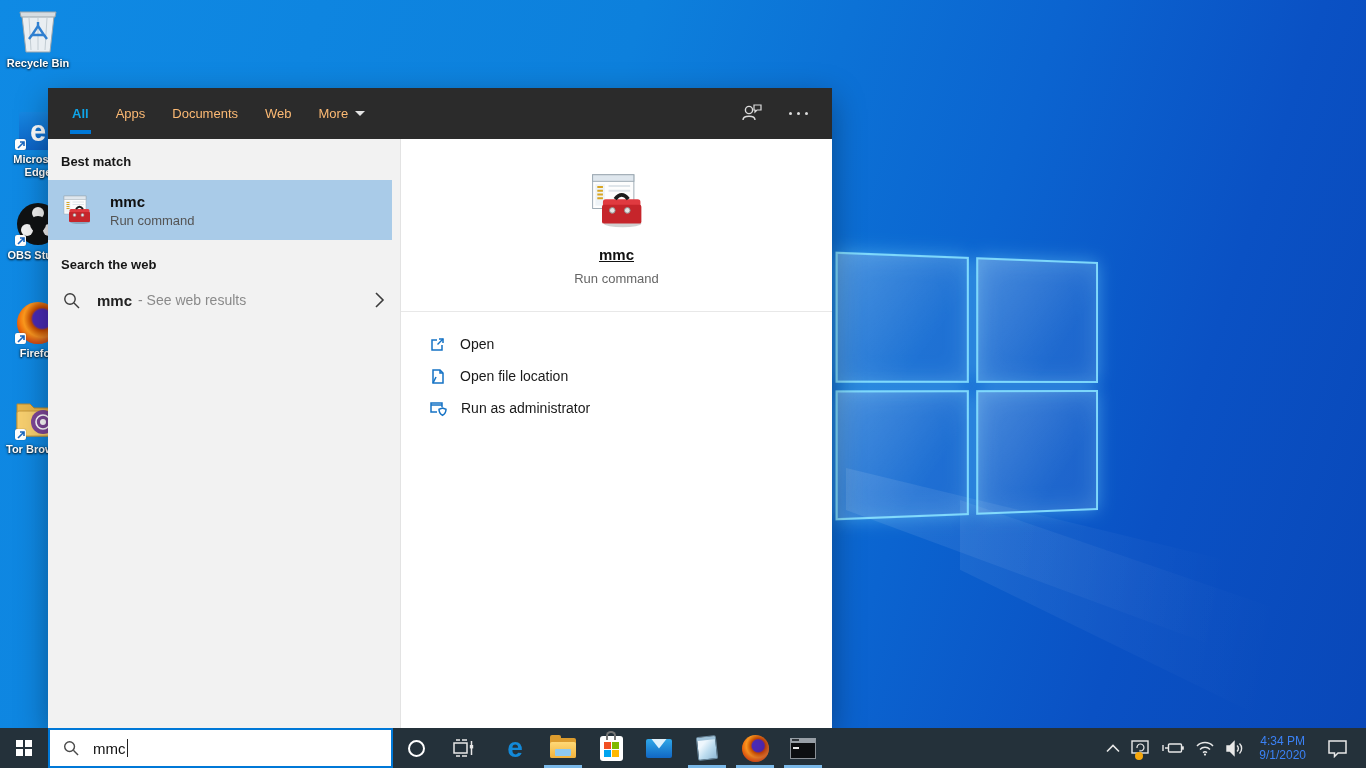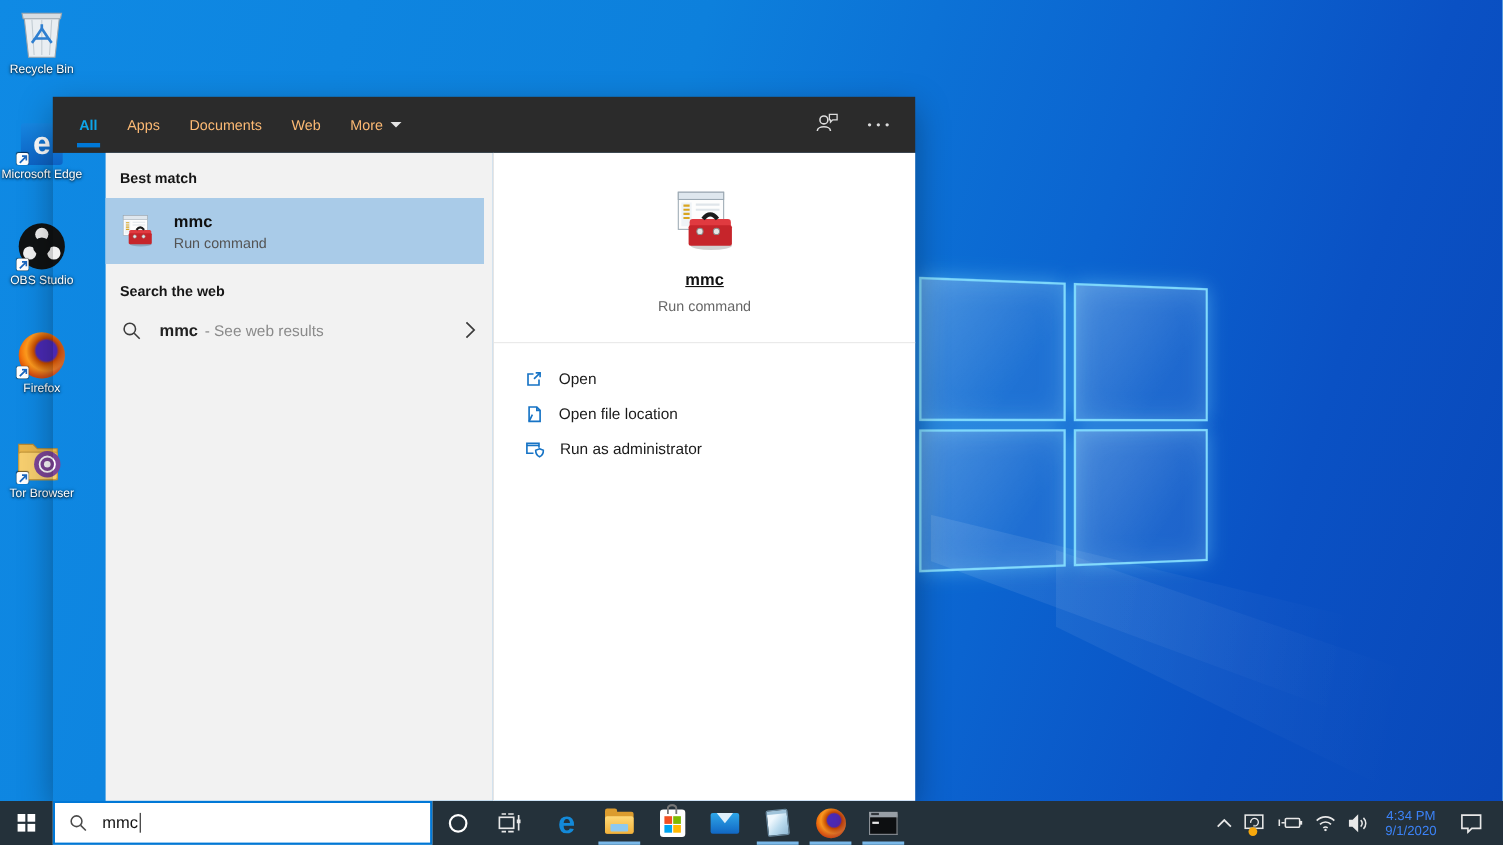--- a/index.html
+++ b/index.html
@@ -20,21 +20,21 @@
   .winlogo { position:absolute; left:846px; top:262px; width:252px; height:248px;
     transform:perspective(900px) rotateY(16deg); transform-origin:100% 50%;
     display:grid; grid-template-columns:1fr 1fr; grid-template-rows:1fr 1fr; gap:7px; }
   .winlogo .pane { background:linear-gradient(125deg,rgba(255,255,255,.26),rgba(255,255,255,.08) 70%);
     border:2px solid rgba(135,226,255,.9);
     box-shadow:0 0 16px rgba(120,215,255,.45), inset 0 0 24px rgba(170,235,255,.22); }
 
   
   .dicon { position:absolute; left:0; width:76px; text-align:center; color:#fff; font-size:11px; cursor:default; }
   .dicon .art { height:50px; display:flex; align-items:flex-end; justify-content:center; margin-bottom:3px; position:relative; }
-  .dicon .lbl { line-height:13px; text-shadow:0 1px 2px rgba(0,0,0,.85), 0 0 3px rgba(0,0,0,.5); }
+  .dicon .lbl { line-height:13px; text-shadow:0 1px 2px rgba(0,0,0,.85), 0 0 3px rgba(0,0,0,.5);font-weight:bold; }
   .sc-arrow { position:absolute; width:11px; height:11px; background:#fff; border-radius:2px;
     display:flex; align-items:center; justify-content:center; box-shadow:0 0 1px rgba(0,0,0,.6); }
   .edge-tile { width:38px; height:38px; background:linear-gradient(180deg,#1687e2,#0d63c6); border-radius:3px;
     color:#fff; font-size:29px; font-weight:bold; display:flex; align-items:center; justify-content:center; line-height:1; }
   .ff-ball { width:42px; height:42px; border-radius:50%;
     background:radial-gradient(circle at 60% 40%, #4a2ab5 0 26%, #c44a00 32%, #ff9d1f 52%, #ff7300 72%, #ff4d00 100%);
     box-shadow:inset -2px -4px 8px rgba(120,0,60,.45); }
 
   
   .flyout { position:absolute; left:48px; top:88px; width:784px; height:640px; display:flex; flex-direction:column;
@@ -42,21 +42,21 @@
   .fly-header { height:51px; background:#2b2b2b; display:flex; align-items:center; padding:0 24px; flex:0 0 auto; }
   .tab { margin-right:27px; color:#fdba74; font-size:13px; height:51px; display:flex; align-items:center; position:relative; cursor:default; }
   .tab.active { color:#0ea5e9; font-weight:bold; }
   .tab.active::after { content:""; position:absolute; left:-2px; right:-2px; bottom:5px; height:4px; background:#0078d7; }
   .tab .caret { width:0; height:0; border-left:5px solid transparent; border-right:5px solid transparent;
     border-top:5px solid #e4e4e4; margin-left:7px; }
   .hdr-right { margin-left:auto; display:flex; align-items:center; gap:26px; }
   .dots { display:flex; gap:5px; }
   .dots i { width:3px; height:3px; border-radius:50%; background:#dcdcdc; }
 
-  .fly-body { flex:1; display:flex; min-height:0;margin-left:48px; }
+  .fly-body { flex:1; display:flex; min-height:0; }
   .leftpane { width:352px; background:#f2f2f2; }
   .rightpane { flex:1; background:#fff; border-left:1px solid #e3e3e3; }
 
   .sechead { font-size:13px; font-weight:bold; color:#161616; margin:15px 0 0 13px; }
   .result { height:60px; width:344px; background:#a9cbe8; display:flex; align-items:center; padding-left:13px; margin-top:11px; }
   .result .txt { margin-left:17px; }
   .rtitle { font-size:15px; font-weight:bold; color:#101010; }
   .rsub { font-size:13px; color:#545454; margin-top:3px; }
   .webitem { display:flex; align-items:center; height:36px; margin-top:10px; padding:0 15px 0 15px; }
   .webitem .q { margin-left:17px; font-size:15px; font-weight:bold; color:#222; }

